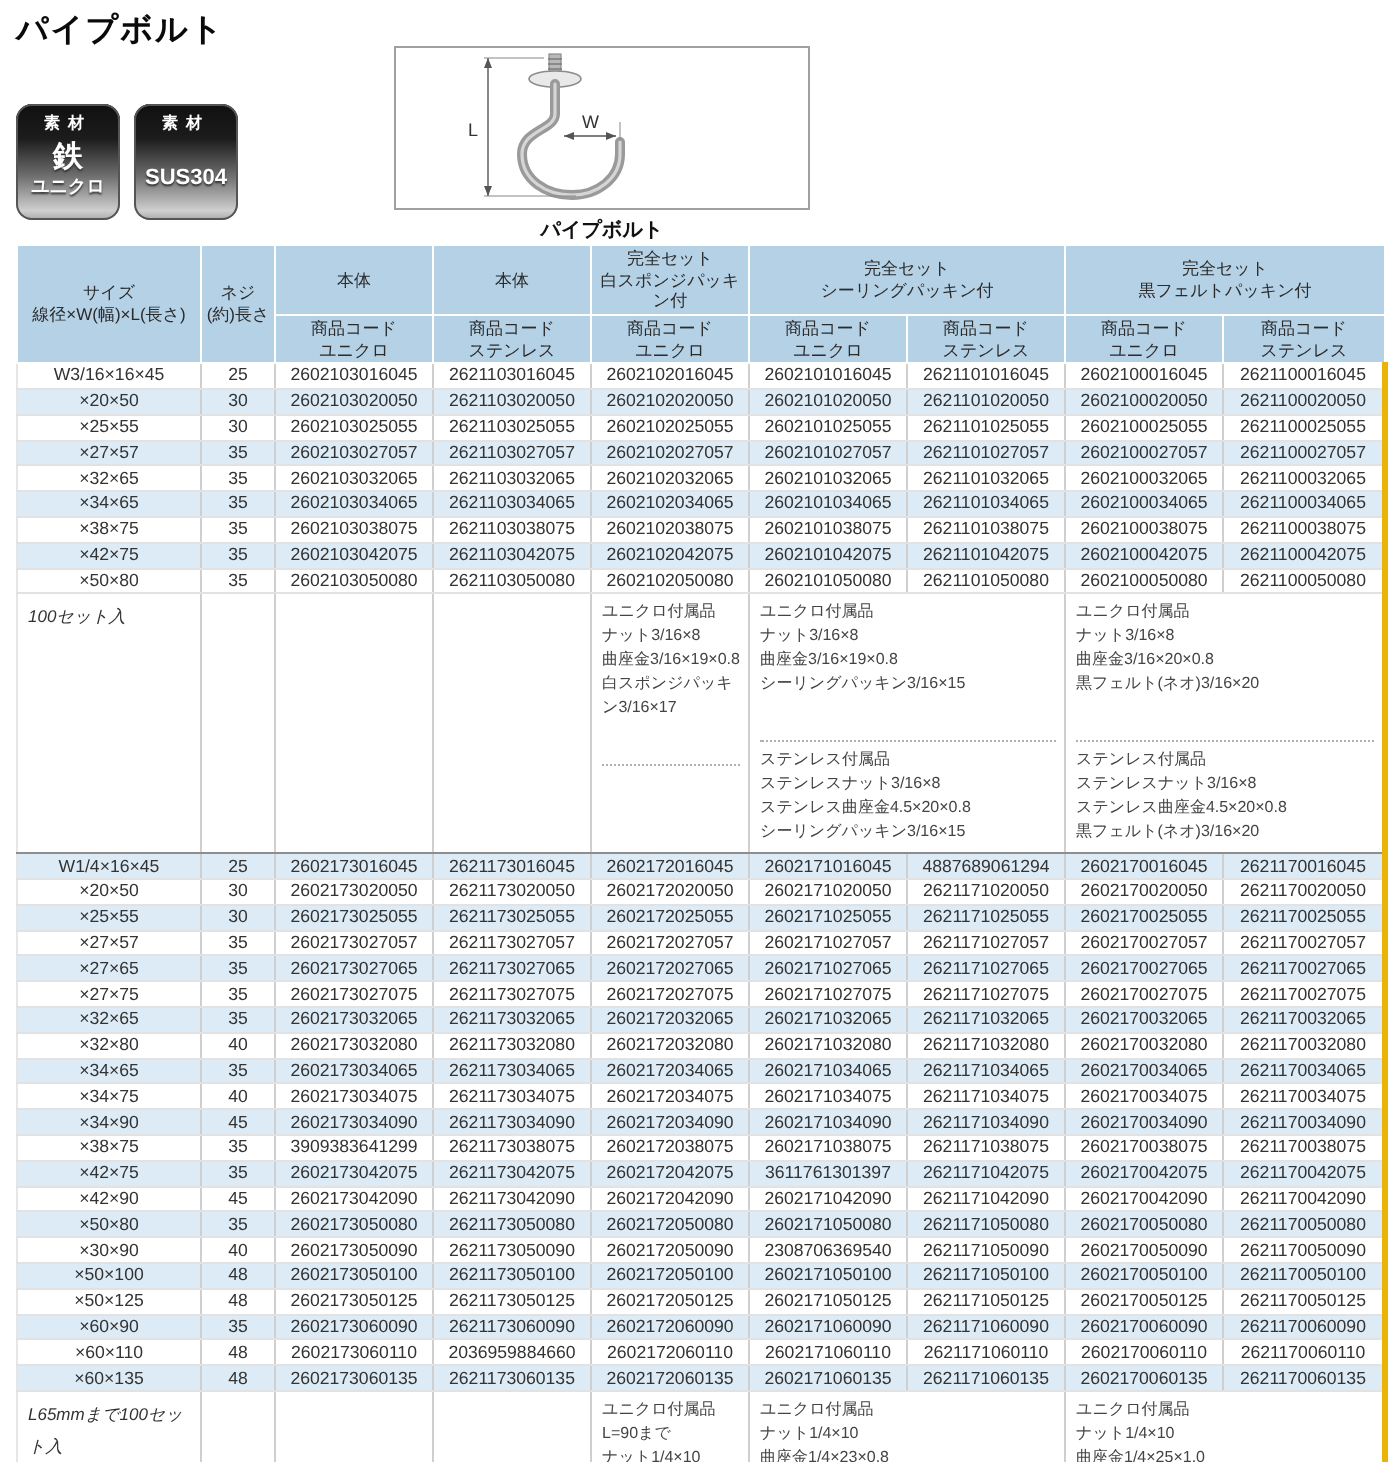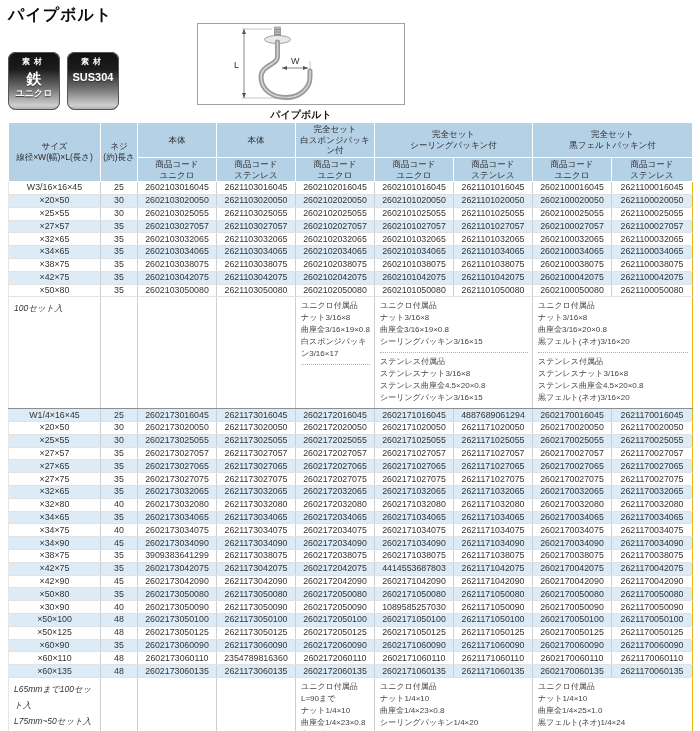--- a/index.html
+++ b/index.html
@@ -19,48 +19,48 @@
   
   .badges{position:absolute;left:8px;top:52px;display:flex;gap:7px;}
   .badge{
     width:52px;height:58px;border-radius:8px;text-align:center;color:#fff;
     background:linear-gradient(180deg,#101010 0%,#1c1c1c 30%,#6e6e6e 62%,#cfcfcf 92%,#a8a8a8 100%);
     box-shadow:inset 0 0 0 1px #555;
   }
   .badge .tag{font-size:8px;letter-spacing:4px;padding-top:4px;font-weight:bold;font-family:Liberation Mono, monospace;}
   .badge .line-big{font-size:15px;font-weight:bold;line-height:1.15;margin-top:3px;text-shadow:0 1px 1px #333;}
   .badge .line-small{font-size:9px;font-weight:bold;text-shadow:0 1px 1px #333;}
-  .badge .line-solo{font-size:11px;font-weight:bold;margin-top:4px;text-shadow:0 1px 1px #333;}
+  .badge .line-solo{font-size:11px;font-weight:bold;margin-top:16px;text-shadow:0 1px 1px #333;}
   
   .figure{position:absolute;left:197px;top:23px;width:208px;height:82px;border:1px solid #a0a0a0;background:#fff;}
   .figure-caption{position:absolute;left:197px;top:108px;width:208px;text-align:center;font-size:10px;font-weight:bold;color:#111;}
   
   table{position:absolute;left:8px;top:122px;width:684px;border-collapse:collapse;table-layout:fixed;}
   thead th{
     background:var(--header-bg);border:1px solid #fff;font-weight:normal;
     font-size:8.5px;line-height:1.25;color:#2b2b2b;padding:1px 0;text-align:center;
   }
   thead tr:first-child th{height:20px;}
   thead tr:last-child th{height:21px;text-align:center;}
   tbody td{
     height:12.8px;padding:0;text-align:center;font-size:8.8px;line-height:1.05;color:#333;
     border-left:1px solid var(--grid-v);border-bottom:1px solid var(--grid-h);
     white-space:nowrap;overflow:hidden;
   }
   tbody td:first-child{border-left:1px solid #e6e6e6;}
-  tbody td:last-child{border-right:1px solid #eab308;}
+  tbody td:last-child{border-right:3px solid #eab308;}
   tbody tr.alt td{background:var(--row-alt);}
   tr.note-row td{
     background:#fff;vertical-align:top;text-align:left;height:auto;
     border-top:1px solid var(--divider);border-bottom:1px solid var(--divider);
     white-space:normal;
   }
   .note-cell{font-size:8px;line-height:1.5;color:#444;padding:3px 4px 4px 5px;height:82px;}
   .size-note{text-align:center;font-size:8.5px;line-height:1.9;color:#333;padding-top:3px;font-style:italic;}
-  .note-block+.note-block{border-top:1px dotted #b0b0b0;margin-top:4px;padding-top:3px;}
+  .note-block+.note-block{border-top:1px dotted #b0b0b0;margin-top:22px;padding-top:3px;}
 </style>
 </head>
 <body>
 
 <div class="page-title">パイプボルト</div>
 
 <div class="badges">
   <div class="badge">
     <div class="tag">素材</div>
     <div class="line-big">鉄</div>
@@ -451,21 +451,21 @@
         <td>2621171038075</td>
         <td>2602170038075</td>
         <td>2621170038075</td>
       </tr>
       <tr class="alt">
         <td>×42×75</td>
         <td>35</td>
         <td>2602173042075</td>
         <td>2621173042075</td>
         <td>2602172042075</td>
-        <td>4414553687803</td>
+        <td>3611761301397</td>
         <td>2621171042075</td>
         <td>2602170042075</td>
         <td>2621170042075</td>
       </tr>
       <tr>
         <td>×42×90</td>
         <td>45</td>
         <td>2602173042090</td>
         <td>2621173042090</td>
         <td>2602172042090</td>
@@ -484,21 +484,21 @@
         <td>2621171050080</td>
         <td>2602170050080</td>
         <td>2621170050080</td>
       </tr>
       <tr>
         <td>×30×90</td>
         <td>40</td>
         <td>2602173050090</td>
         <td>2621173050090</td>
         <td>2602172050090</td>
-        <td>1089585257030</td>
+        <td>2308706369540</td>
         <td>2621171050090</td>
         <td>2602170050090</td>
         <td>2621170050090</td>
       </tr>
       <tr class="alt">
         <td>×50×100</td>
         <td>48</td>
         <td>2602173050100</td>
         <td>2621173050100</td>
         <td>2602172050100</td>
@@ -526,21 +526,21 @@
         <td>2602172060090</td>
         <td>2602171060090</td>
         <td>2621171060090</td>
         <td>2602170060090</td>
         <td>2621170060090</td>
       </tr>
       <tr>
         <td>×60×110</td>
         <td>48</td>
         <td>2602173060110</td>
-        <td>2354789816360</td>
+        <td>2036959884660</td>
         <td>2602172060110</td>
         <td>2602171060110</td>
         <td>2621171060110</td>
         <td>2602170060110</td>
         <td>2621170060110</td>
       </tr>
       <tr class="alt">
         <td>×60×135</td>
         <td>48</td>
         <td>2602173060135</td>

